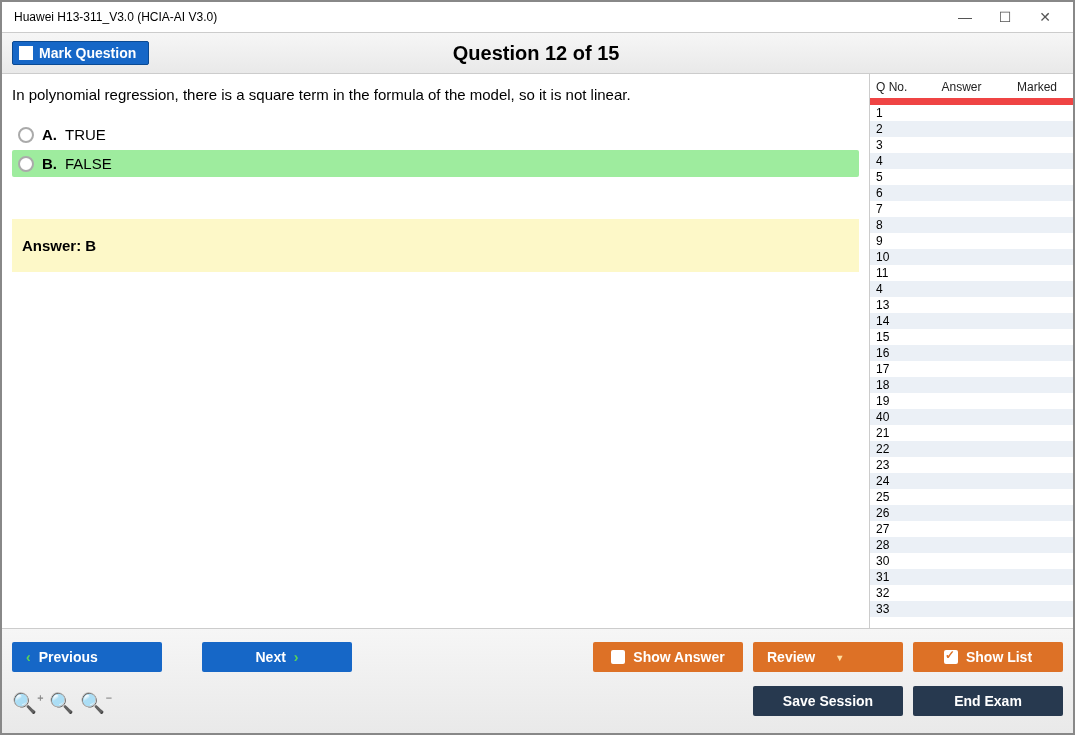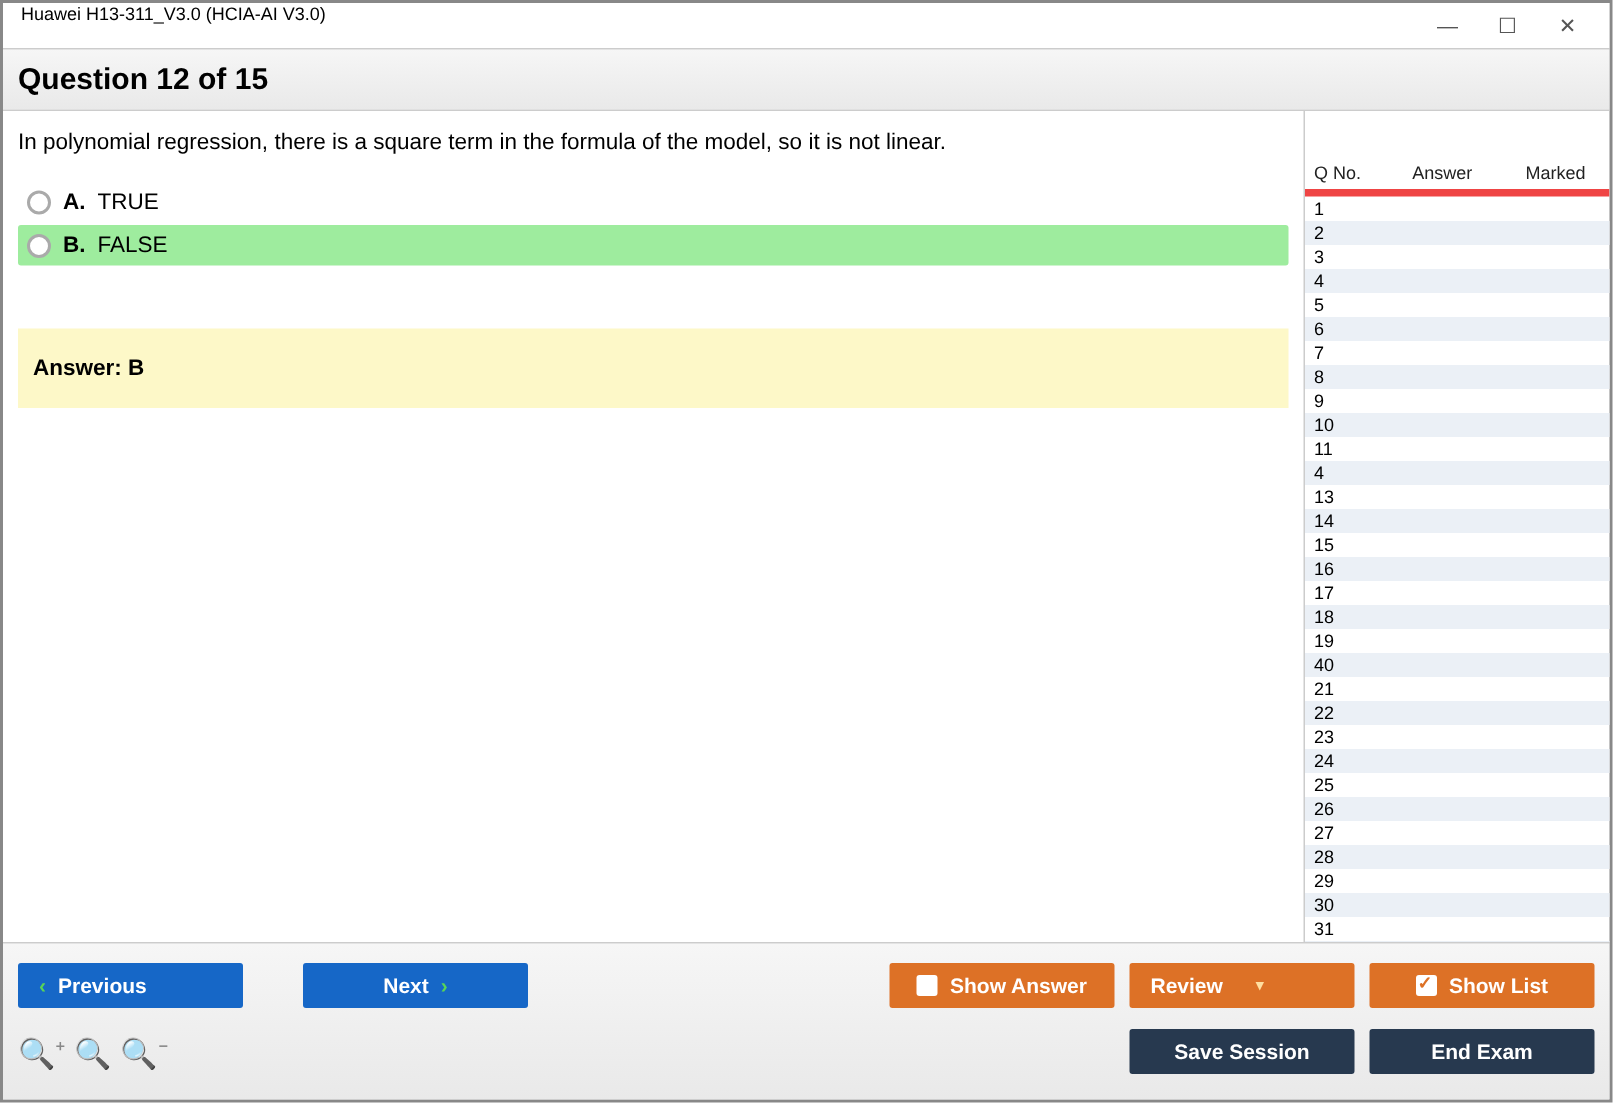--- a/index.html
+++ b/index.html
@@ -7,21 +7,21 @@
     font-family: "Segoe UI", Arial, sans-serif;
     font-size: 13px;
     background: #fff;
     width: 1075px;
     height: 735px;
     overflow: hidden;
     border: 2px solid #888;
   }
   .titlebar {
     display: flex;
-    align-items: flex-start;
+    align-items: center;
     height: 30px;
     padding: 0 8px;
     background: #fff;
   }
   .titlebar .title {
     flex: 1;
     font-size: 12px;
     color: #000;
     padding-left: 4px;
   }
@@ -52,20 +52,21 @@
     display: flex;
     align-items: center;
     gap: 6px;
     cursor: pointer;
   }
   .mark-btn .chk {
     width: 14px; height: 14px; background: #fff; border: 1px solid #fff;
   }
   .question-counter {
     flex: 1;
+    text-align: center;
     font-size: 20px;
     font-weight: bold;
     color: #000;
   }
   .body {
     display: flex;
     height: 554px;
   }
   .main {
     flex: 1;
@@ -107,22 +108,21 @@
     width: 204px;
     border-left: 1px solid #ccc;
     display: flex;
     flex-direction: column;
   }
   .side-head {
     display: flex;
     font-size: 12px;
     color: #222;
     padding: 6px 6px 4px 6px;
-    border-bottom: 5px solid #ef4444;
-    margin-top: 28px;
+    border-bottom: 7px solid #ef4444;
   }
   .side-head .c1 { width: 40px; }
   .side-head .c2 { flex:1; text-align:center; }
   .side-head .c3 { width: 60px; text-align:right; padding-right: 10px;}
   .side-list {
     flex: 1;
     overflow-y: scroll;
     scrollbar-width: thin;
   }
   .side-row {
@@ -190,20 +190,24 @@
 <body>
 
 <div class="titlebar">
   <div class="title">Huawei H13-311_V3.0 (HCIA-AI V3.0)</div>
   <div class="winctrl">—</div>
   <div class="winctrl">☐</div>
   <div class="winctrl">✕</div>
 </div>
 
 <div class="header">
+  <div class="mark-btn">
+    <span class="chk"></span>
+    <span>Mark Question</span>
+  </div>
   <div class="question-counter">Question 12 of 15</div>
   <div style="width:140px"></div>
 </div>
 
 <div class="body">
   <div class="main">
     <div class="qtext">In polynomial regression, there is a square term in the formula of the model, so it is not linear.</div>
 
     <div class="option">
       <span class="radio"></span>
@@ -306,23 +310,20 @@
         <div class="side-row">
           <div class="c1">26</div>
         </div>
         <div class="side-row">
           <div class="c1">27</div>
         </div>
         <div class="side-row">
           <div class="c1">28</div>
         </div>
         <div class="side-row">
-          <div class="c1">29</div>
-        </div>
-        <div class="side-row">
           <div class="c1">30</div>
         </div>
         <div class="side-row">
           <div class="c1">31</div>
         </div>
         <div class="side-row">
           <div class="c1">32</div>
         </div>
         <div class="side-row">
           <div class="c1">33</div>

